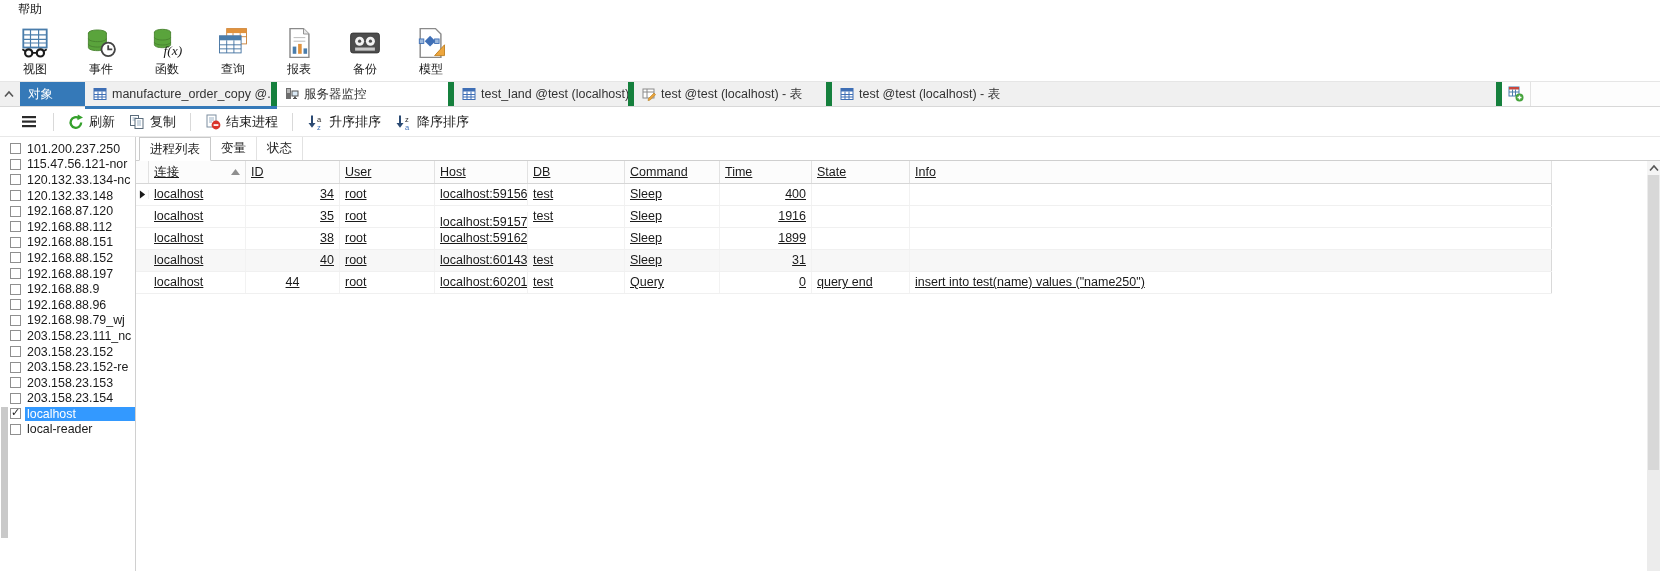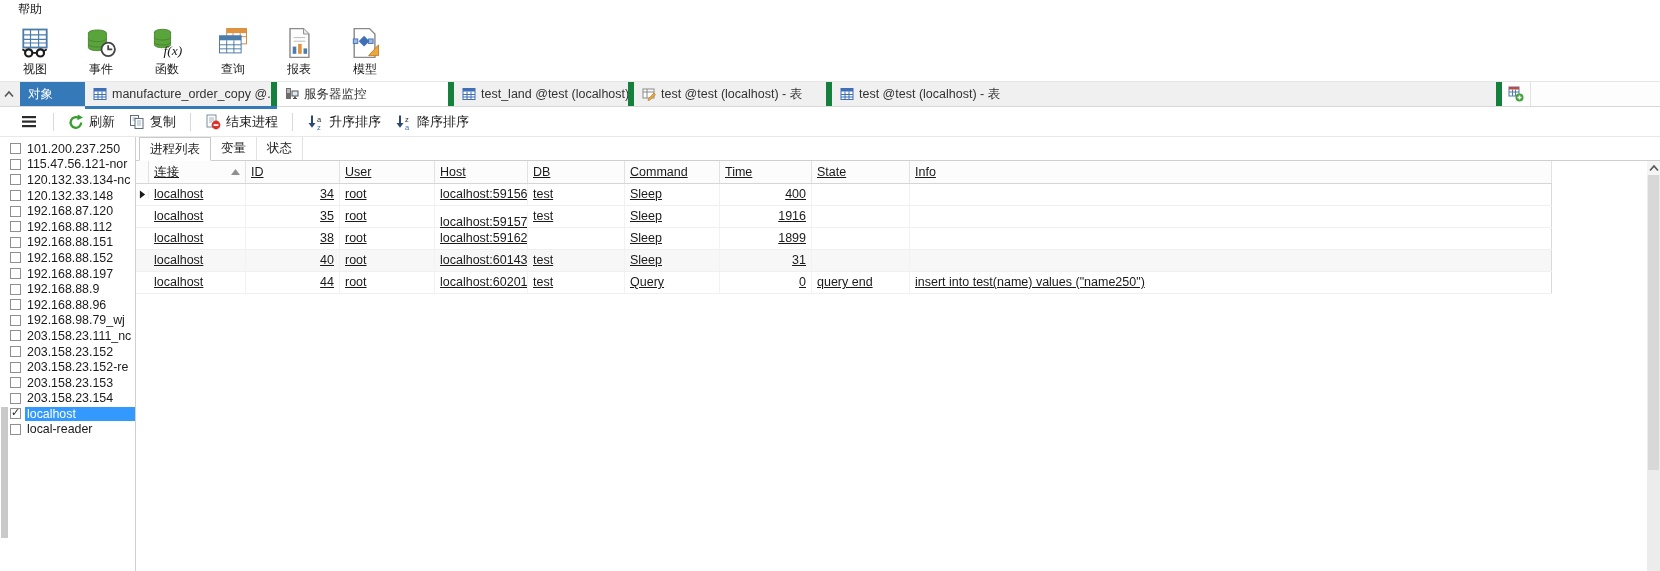--- a/index.html
+++ b/index.html
@@ -133,20 +133,33 @@
             <rect x="13" y="24" width="4" height="8" fill="#4a7dab"></rect>
             <rect x="19" y="21" width="4" height="11" fill="#e0923c"></rect>
             <rect x="25" y="26" width="4" height="6" fill="#4a7dab"></rect>
           </svg>
         </span>
         <div class="tb-label">报表</div>
       </div>
       <div class="tb-item">
         <span class="ic">
           <svg width="36" height="36" viewBox="0 0 40 40">
+            <rect x="4" y="9" width="32" height="22" rx="2.5" fill="#4d4d4d" stroke="#333"></rect>
+            <circle cx="14" cy="18" r="5" fill="#f2f2f2"></circle>
+            <circle cx="14" cy="18" r="1.8" fill="#4d4d4d"></circle>
+            <circle cx="26" cy="18" r="5" fill="#f2f2f2"></circle>
+            <circle cx="26" cy="18" r="1.8" fill="#4d4d4d"></circle>
+            <rect x="9" y="25" width="22" height="3.5" fill="#c9c9c9"></rect>
+          </svg>
+        </span>
+        <div class="tb-label">备份</div>
+      </div>
+      <div class="tb-item">
+        <span class="ic">
+          <svg width="36" height="36" viewBox="0 0 40 40">
             <path d="M8 4h17l6 6v26H8z" fill="#fff" stroke="#8a8a8a" stroke-width="1.6"></path>
             <polygon points="19,12 25,18 19,24 13,18" fill="#3f6fb5"></polygon>
             <rect x="7" y="15.5" width="5" height="5" fill="#9db9dd" stroke="#3f6fb5"></rect>
             <rect x="24" y="15.5" width="5" height="5" fill="#9db9dd" stroke="#3f6fb5"></rect>
             <polygon points="24,34 35,34 35,22" fill="#eda63e" stroke="#c07f1f"></polygon>
           </svg>
         </span>
         <div class="tb-label">模型</div>
       </div>
     </div>
@@ -479,21 +492,21 @@
             <span class="td" style="width: 93px;">localhost:60143</span>
             <span class="td" style="width: 97px;">test</span>
             <span class="td" style="width: 95px;">Sleep</span>
             <span class="td right" style="width: 92px;">31</span>
             <span class="td" style="width: 98px;"></span>
             <span class="td last" style="width: 642px;"></span>
           </div>
           <div class="trow">
             <span class="marker"></span>
             <span class="td" style="width: 97px;">localhost</span>
-            <span class="td right" style="width: 94px;">44</span>
+            <span class="td right" style="width: 94px; text-align: center;">44</span>
             <span class="td" style="width: 95px;">root</span>
             <span class="td" style="width: 93px;">localhost:60201</span>
             <span class="td" style="width: 97px;">test</span>
             <span class="td" style="width: 95px;">Query</span>
             <span class="td right" style="width: 92px;">0</span>
             <span class="td" style="width: 98px;">query end</span>
             <span class="td last" style="width: 642px;">insert into test(name) values ("name250")</span>
           </div>
         </div>
       <div class="vscroll">

